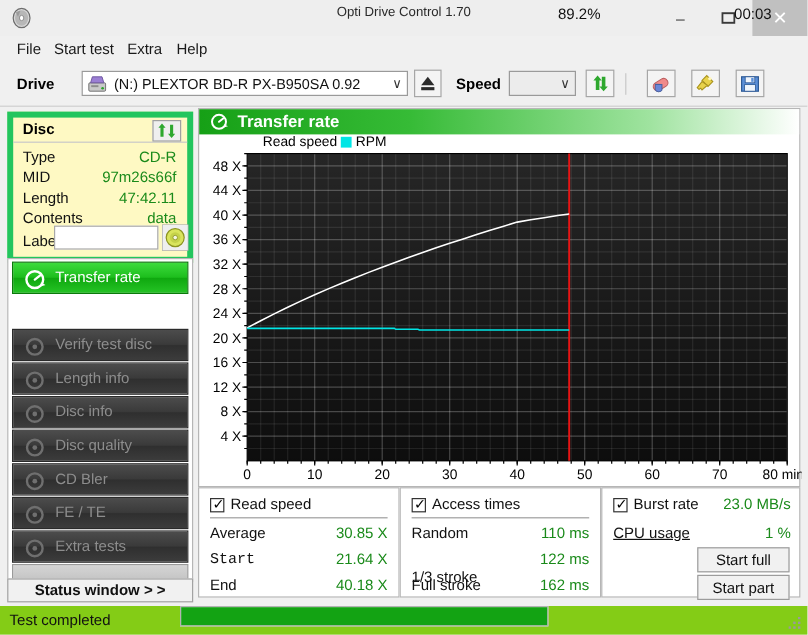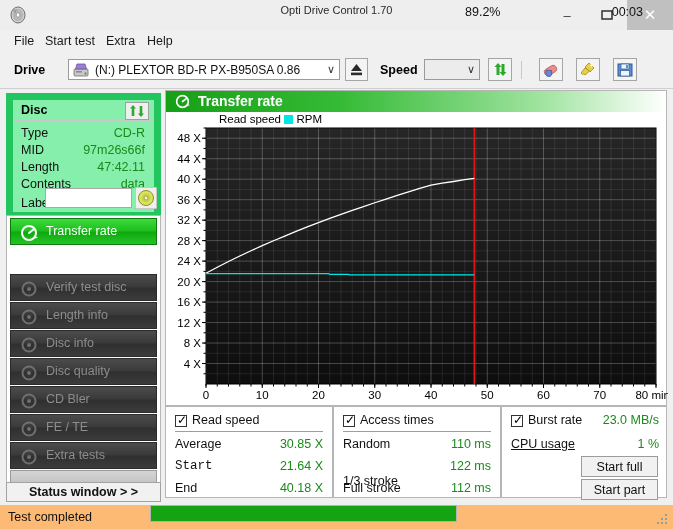--- a/index.html
+++ b/index.html
@@ -38,21 +38,21 @@
   .tb-label { position:absolute; font-weight:bold; font-size:12.5px; color:#000; top:11px; }
   .combo { position:absolute; background:#fff; border:1px solid #9a9a9a; height:21px; top:7px; }
   .combo-text { position:absolute; left:26px; top:3px; font-size:12px; color:#111; white-space:nowrap; }
   .combo-arrow { position:absolute; right:4px; top:3px; font-size:11px; color:#333; }
   .tbtn { position:absolute; top:6px; width:24px; height:23px; background:#f4f4f4;
           border:1px solid #a6a6a6; }
   .tsep { position:absolute; top:9px; width:1px; height:18px; background:#c8c8c8; }
 
   
   .discbox { position:absolute; left:6px; top:93px; width:155px; height:126px;
-             background:#86efac; border:7px solid #22c55e; }
+             background:#fef9c3; border:5px solid #22c55e; }
   .discbox-hdr { position:absolute; left:0; top:0; width:100%; height:21px;
                  border-bottom:1px solid #c9c9c9; }
   .discbox-hdr .t { position:absolute; left:8px; top:3px; font-weight:bold; font-size:12.5px; }
   .refresh-btn { position:absolute; right:5px; top:2px; width:24px; height:18px;
                  background:#efefef; border:1px solid #a0a0a0; }
   .drow { position:absolute; left:0; width:100%; height:17px; font-size:12.5px; }
   .dkey { position:absolute; left:8px; top:0; color:#111; }
   .dval { position:absolute; right:9px; top:0; color:#1a8a1a; }
   .label-input { position:absolute; left:45px; top:188px; width:87px; height:20px;
                  background:#fff; border:1px solid #a9a9a9; }
@@ -97,21 +97,21 @@
   .chk::after { content:"\2713"; position:absolute; left:1px; top:-3px; font-size:12px; color:#000; }
   .chkl { position:absolute; font-size:12.5px; color:#111; }
   .hr { position:absolute; height:1px; background:#9e9e9e; }
   .skey { position:absolute; font-size:12.5px; color:#111; }
   .sval { position:absolute; font-size:12.5px; color:#1a8a1a; text-align:right; }
   .sbtn { position:absolute; width:77px; height:21px; background:#f1f1f1;
           border:1px solid #9c9c9c; display:flex; align-items:center; justify-content:center;
           font-size:12.5px; color:#111; }
 
   
-  .statusbar { position:absolute; left:0; top:505px; width:673px; height:24px; background:#fdba74; }
+  .statusbar { position:absolute; left:0; top:505px; width:673px; height:24px; background:#84cc16; }
   .sb-text { position:absolute; left:8px; top:5px; font-size:12.5px; color:#111; }
   .sb-prog { position:absolute; left:150px; top:505px; width:307px; height:17px;
              background:#e8e8e8; border:1px solid #b3b3b3; }
   .sb-fill { position:absolute; left:0; top:0; height:100%; background:#13a313; }
   .sb-pct { position:absolute; left:465px; top:5px; font-size:12.5px; color:#111; }
   .sb-time { position:absolute; right:30px; top:5px; font-size:12.5px; color:#111; }
   .sb-grip { position:absolute; right:4px; bottom:3px; width:12px; height:12px; }
 </style>
 </head>
 <body>
@@ -155,21 +155,21 @@
 
     <div class="combo" style="left:68px; width:272px;">
       <span style="position:absolute;left:4px;top:2px;">
         <svg width="17" height="16" viewBox="0 0 17 16">
           <rect x="1" y="7" width="14" height="7" rx="1" fill="#c9c9c9" stroke="#6f6f6f" stroke-width="0.8"></rect>
           <rect x="3" y="9" width="6" height="1.6" fill="#8d8d8d"></rect>
           <circle cx="12.5" cy="11.5" r="1.1" fill="#2aa12a"></circle>
           <path d="M4 2 L12 2 L13.5 7 L2.5 7 Z" fill="#9b7fd4" stroke="#6f57a0" stroke-width="0.8"></path>
         </svg>
       </span>
-      <span class="combo-text">(N:)   PLEXTOR BD-R  PX-B950SA 0.86</span>
+      <span class="combo-text">(N:)   PLEXTOR BD-R  PX-B950SA 0.92</span>
       <span class="combo-arrow">∨</span>
     </div>
 
     <div class="tbtn" style="left:345px; width:23px;">
       <svg width="21" height="21" viewBox="0 0 21 21">
         <path d="M10.5 5 L16 12 L5 12 Z" fill="#2b2b2b"></path>
         <rect x="5" y="13.6" width="11" height="2.6" fill="#2b2b2b"></rect>
       </svg>
     </div>
 
@@ -587,21 +587,21 @@
 
   <div class="statpanel" style="left:333px; width:168px;">
     <span class="chk" style="left:9px; top:8px;"></span>
     <span class="chkl" style="left:26px; top:6px;">Access times</span>
     <span class="hr" style="left:9px; top:24px; width:148px;"></span>
     <span class="skey" style="left:9px; top:30px;">Random</span>
     <span class="sval" style="left:80px; top:30px; width:77px;">110 ms</span>
     <span class="skey" style="left:9px; top:67px;">1/3 stroke</span>
     <span class="sval" style="left:80px; top:52px; width:77px;">122 ms</span>
     <span class="skey" style="left:9px; top:74px;">Full stroke</span>
-    <span class="sval" style="left:80px; top:74px; width:77px;">112 ms</span>
+    <span class="sval" style="left:80px; top:74px; width:77px;">162 ms</span>
   </div>
 
   <div class="statpanel" style="left:501px; width:166px;">
     <span class="chk" style="left:9px; top:8px;"></span>
     <span class="chkl" style="left:26px; top:6px;">Burst rate</span>
     <span class="sval" style="left:75px; top:6px; width:82px;">23.0 MB/s</span>
     <span class="skey" style="left:9px; top:30px;text-decoration:underline;">CPU usage</span>
     <span class="sval" style="left:75px; top:30px; width:82px;">1 %</span>
     <span class="sbtn" style="left:79px; top:49px;">Start full</span>
     <span class="sbtn" style="left:79px; top:72px;">Start part</span>

